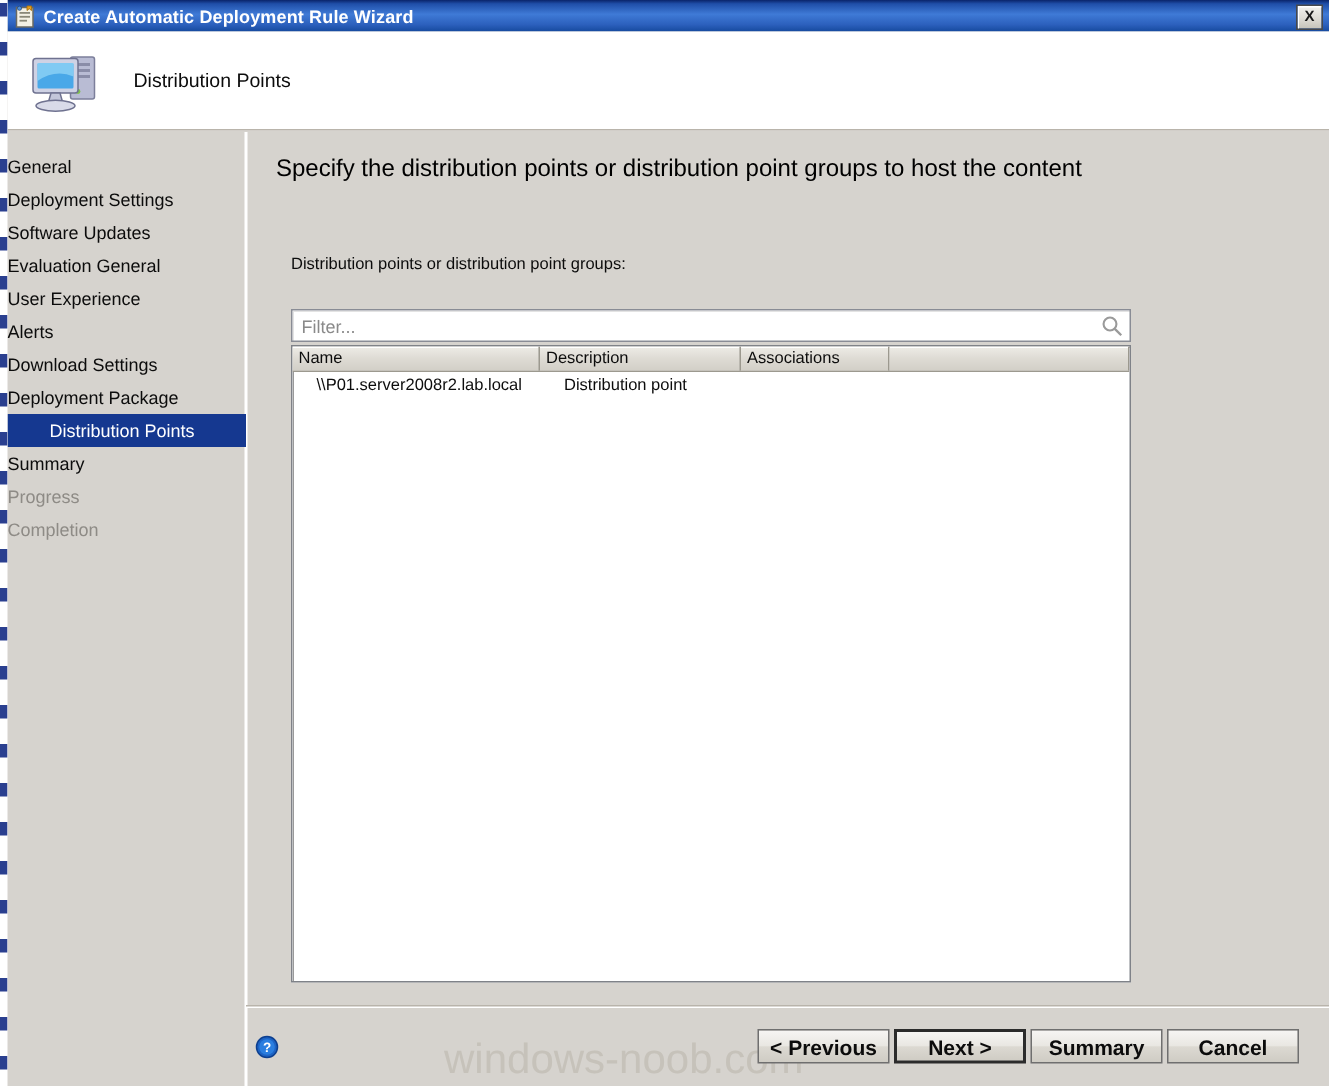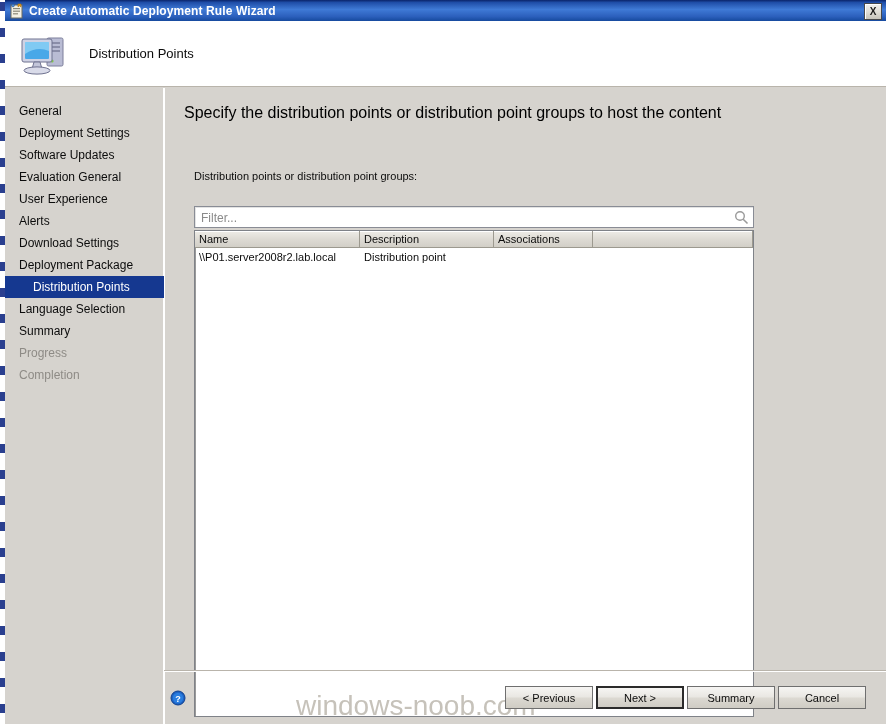--- a/index.html
+++ b/index.html
@@ -113,21 +113,20 @@
   .nav-list {
     position: absolute;
     left: 0; top: 12px;
     width: 159px;
   }
   .nav-item {
     height: 22px;
     line-height: 22px;
     font-size: 12px;
     color: #0c0c0c;
-    padding-left: 14px;
     white-space: nowrap;
     cursor: default;
     box-sizing: border-box;
   }
   .nav-item.sub { padding-left: 28px; }
   .nav-item.selected {
     background: #153890;
     color: #ffffff;
   }
   .nav-item.disabled { color: #8e8b86; }
@@ -179,31 +178,32 @@
   .filter-input::placeholder { color: #8a8a8a; opacity: 1; }
   .search-icon {
     position: absolute;
     right: 4px; top: 3px;
     width: 15px; height: 15px;
   }
   .btn {
     background: linear-gradient(to bottom, #f6f5f3 0%, #e9e7e2 48%, #dcd9d2 52%, #cfccc4 100%);
     border: 1px solid #6f6f6f;
     font-family: "Liberation Sans", sans-serif;
-    font-size: 11px;
+    font-size: 14px;
     color: #0c0c0c;
     cursor: default;
     box-sizing: border-box;
+    font-weight: bold;
   }
 
   
   .listview {
     position: absolute;
     left: 29px; top: 142px;
-    width: 560px; height: 487px;
+    width: 560px; height: 425px;
     background: #ffffff;
     border: 1px solid #7f8288;
     box-shadow: inset 1px 1px 0 #9a9a9a;
     box-sizing: border-box;
     overflow: hidden;
   }
   .lv-header {
     display: flex;
     height: 17px;
     background: #d6d3ce;
@@ -226,21 +226,21 @@
   }
   .lv-row {
     display: flex;
     height: 18px;
   }
   .lv-td {
     height: 18px;
     line-height: 18px;
     font-size: 11px;
     color: #0c0c0c;
-    padding-left: 4px;
+    padding-left: 16px;
     box-sizing: border-box;
     overflow: hidden;
     white-space: nowrap;
     cursor: default;
   }
 
   
   .footer-sep {
     position: absolute;
     left: 164px; top: 670px;
@@ -352,21 +352,20 @@
     <div class="nav-list" id="navList">
         <div class="nav-item">General</div>
         <div class="nav-item">Deployment Settings</div>
         <div class="nav-item">Software Updates</div>
         <div class="nav-item">Evaluation General</div>
         <div class="nav-item">User Experience</div>
         <div class="nav-item">Alerts</div>
         <div class="nav-item">Download Settings</div>
         <div class="nav-item">Deployment Package</div>
         <div class="nav-item selected sub">Distribution Points</div>
-        <div class="nav-item">Language Selection</div>
         <div class="nav-item">Summary</div>
         <div class="nav-item disabled">Progress</div>
         <div class="nav-item disabled">Completion</div>
       </div>
   </div>
 
   <div class="main">
     <div class="page-heading">Specify the distribution points or distribution point groups to host the content</div>
     <div class="field-label">Distribution points or distribution point groups:</div>
 

